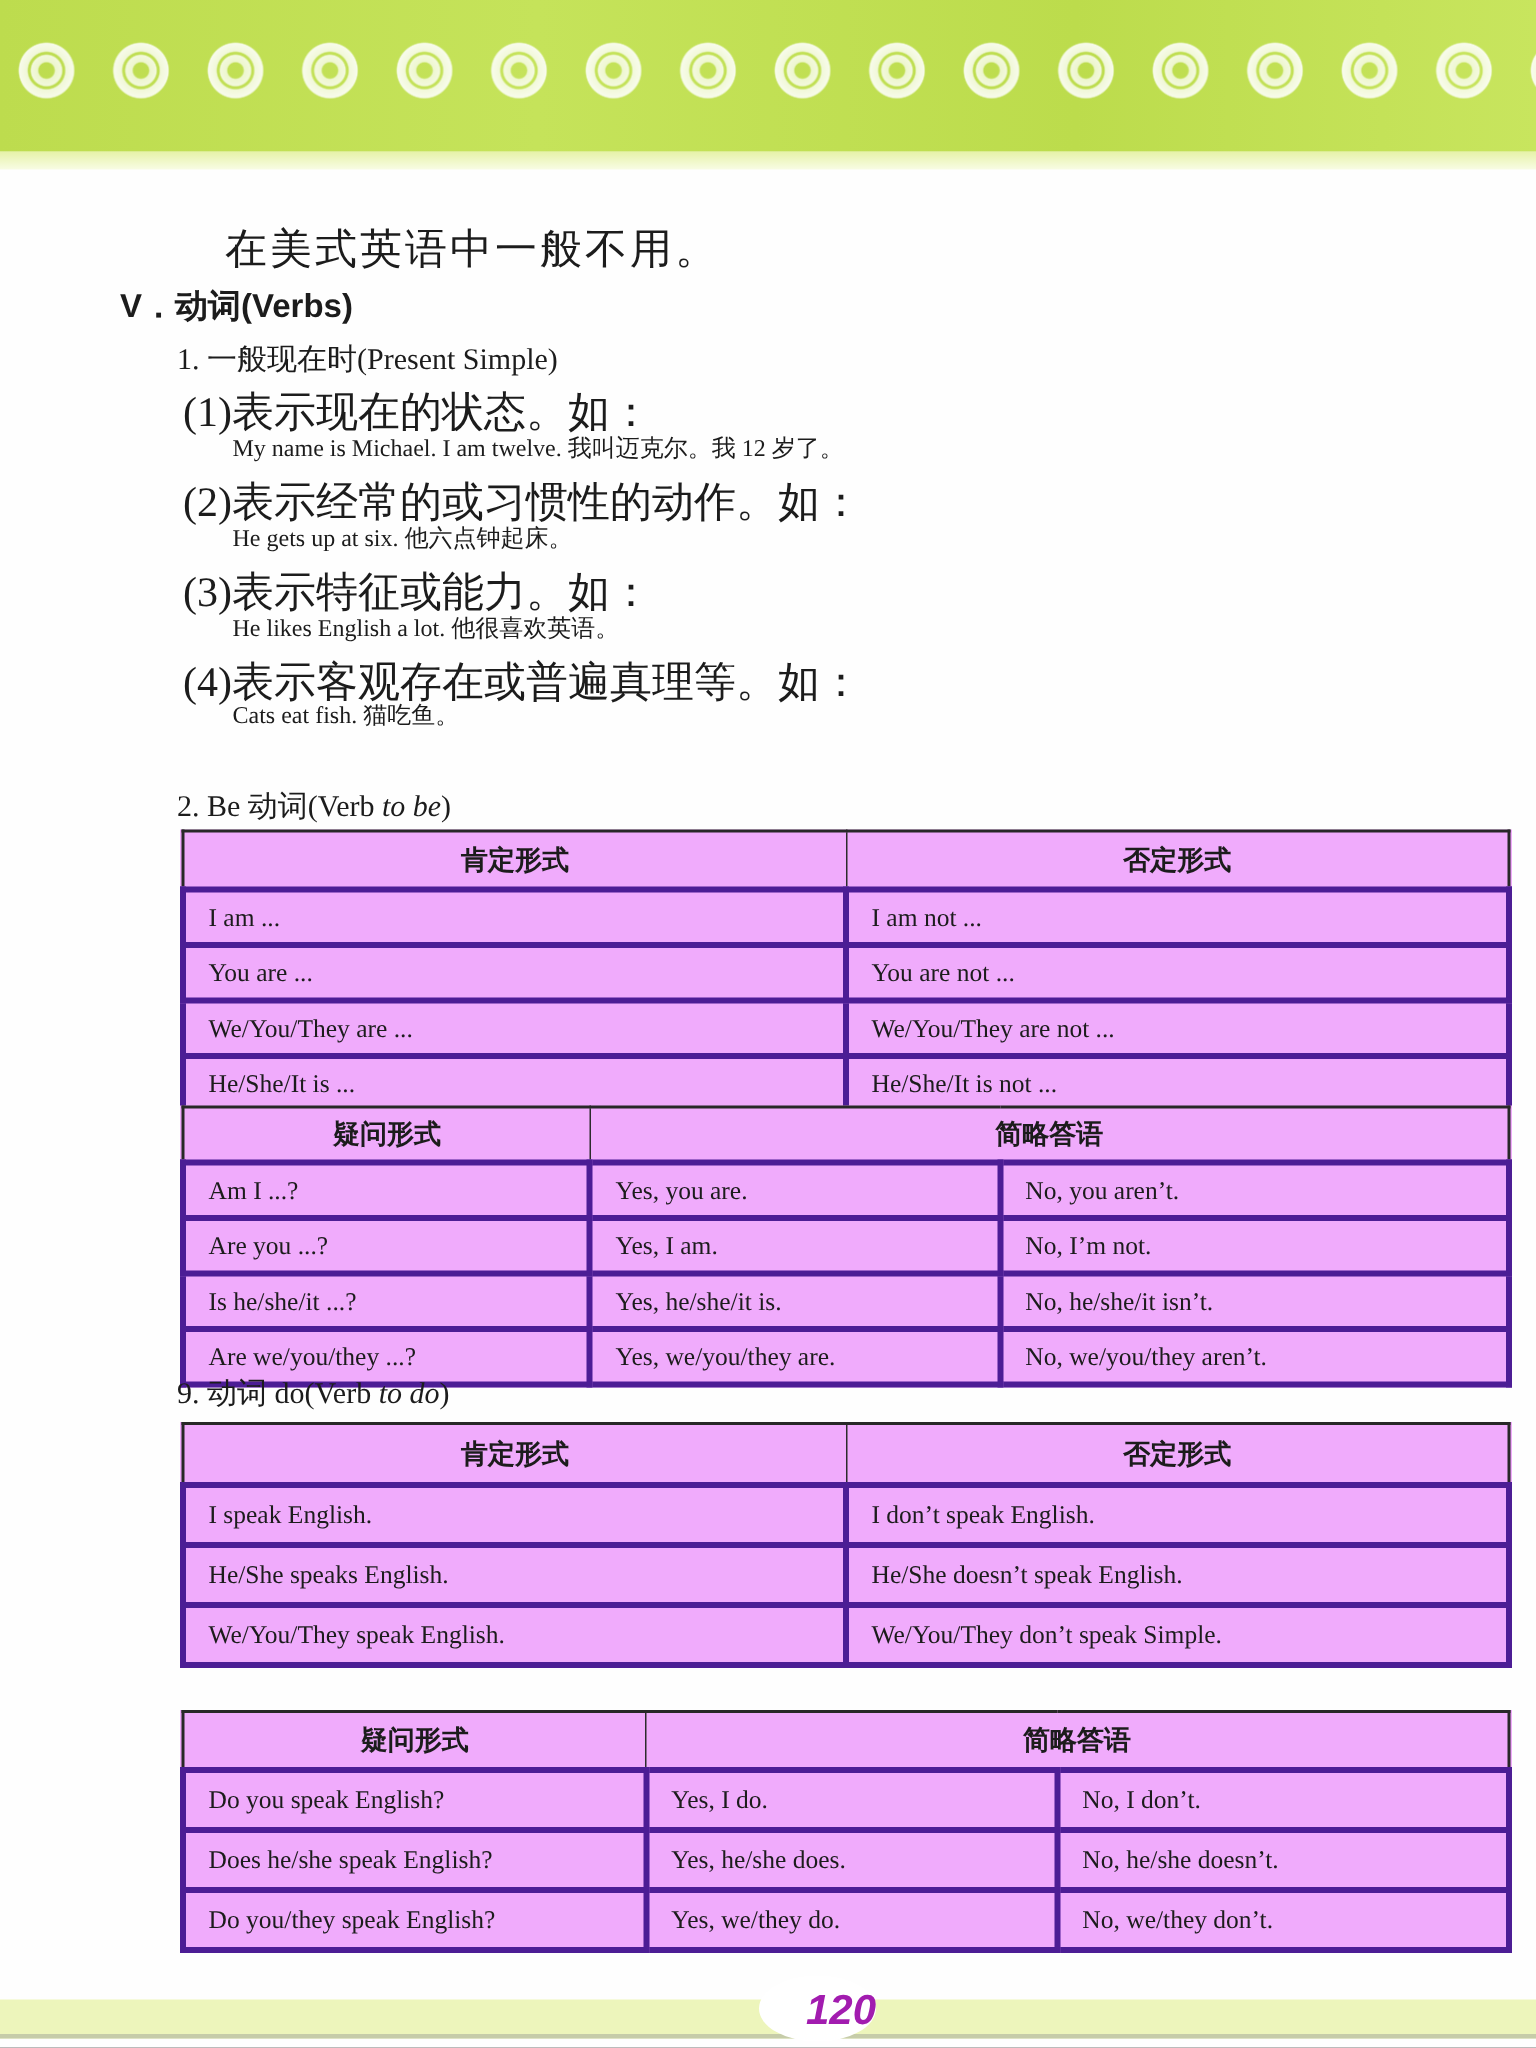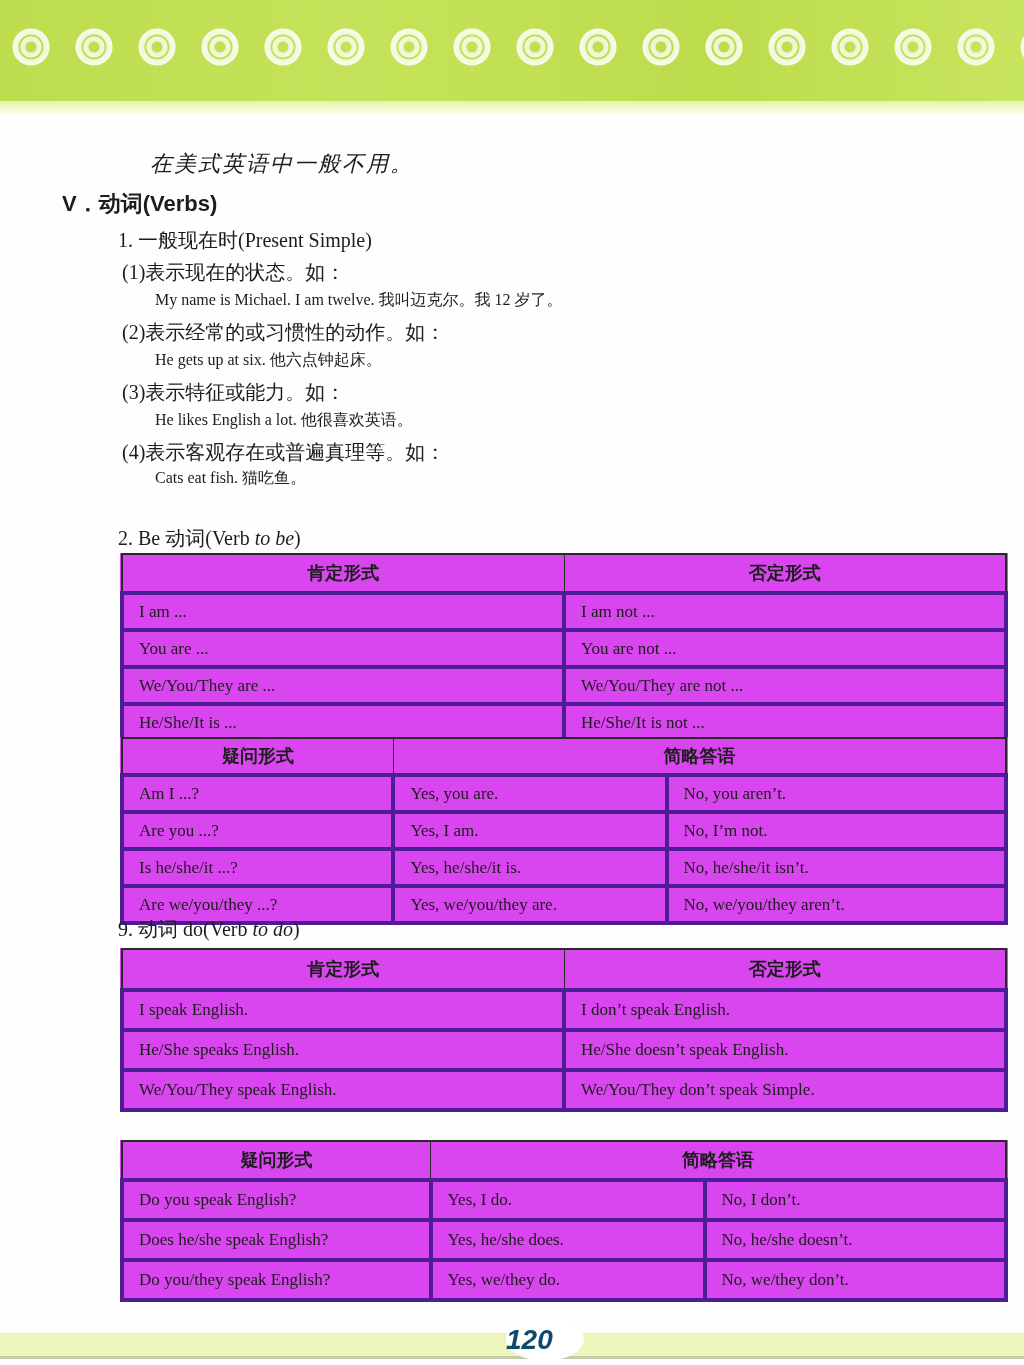--- a/index.html
+++ b/index.html
@@ -18,30 +18,30 @@
       linear-gradient(90deg,#bddc4e 0%,#c5e35a 35%,#bcdc4c 70%,#c8e55e 100%);
     background-size:63px 101px,63px 101px,100% 100%;
     background-repeat:repeat-x,repeat-x,no-repeat;
   }
   .header-strip {
     position:absolute; top:101px; left:0; width:1024px; height:12px;
     background:linear-gradient(#e6f2a8,#f8fce4);
   }
   
   .tline { position:absolute; white-space:nowrap; line-height:1.1; }
-  .note  { font-size:22px; font-style:italic; letter-spacing:2px; }
+  .note  { font-size:28px; letter-spacing:2px; }
   .hV    { font-size:22px; font-weight:bold; font-family:"Liberation Sans","DejaVu Sans",sans-serif; }
   .num-title { font-size:20px; }
-  .plabel    { font-size:20px; }
+  .plabel    { font-size:28px; }
   .example   { font-size:16px;text-align:center; }
   .it { font-style:italic; }
   
   table.gram {
     position:absolute; border-collapse:collapse; table-layout:fixed;
-    width:888px; left:120px; border:2px solid #282828; background:#d946ef;
+    width:888px; left:120px; border:2px solid #282828; background:#f0abfc;
   }
   table.gram th {
     font-family:"Liberation Sans","DejaVu Sans",sans-serif;
     font-weight:bold; font-size:18px; text-align:center;
     border:1px solid #2c2c2c; padding:0;
   }
   table.gram td {
     font-size:17px; text-align:left; padding:0 0 0 15px;
     border:4px solid #4c1d95;
   }
@@ -52,36 +52,36 @@
   
   .footer-band {
     position:absolute; top:1333px; left:0; width:1024px; height:23px;
     background:#edf5bb; border-bottom:3px solid #c6cca9;
   }
   .page-oval {
     position:absolute; top:1317px; left:506px; width:78px; height:44px;
     background:#ffffff; border-radius:50%;
   }
   .page-num {
-    position:absolute; top:1324px; left:506px; width:78px; text-align:left;
+    position:absolute; top:1324px; left:506px; width:78px; text-align:right;
     font-family:"Liberation Sans","DejaVu Sans",sans-serif;
-    font-weight:bold; font-style:italic; font-size:28px; color:#0c4a6e;
+    font-weight:bold; font-style:italic; font-size:28px; color:#a21caf;
   }
 </style>
 </head>
 <body>
 
 <div class="page">
 
   <div class="header-band"></div>
   <div class="header-strip"></div>
 
   <div class="tline note" style="top:152px;left:150px;">在美式英语中一般不用。</div>
 
-  <div class="tline hV" style="top:192px;left:62px;">V．动词(Verbs)</div>
+  <div class="tline hV" style="top:192px;left:80px;">V．动词(Verbs)</div>
 
   <div class="tline num-title" style="top:229px;left:118px;">1. 一般现在时(Present Simple)</div>
 
   <div class="tline plabel" style="top:261px;left:122px;">(1)表示现在的状态。如：</div>
   <div class="tline example" style="top:291px;left:155px;">My name is Michael. I am twelve. 我叫迈克尔。我 12 岁了。</div>
 
   <div class="tline plabel" style="top:321px;left:122px;">(2)表示经常的或习惯性的动作。如：</div>
   <div class="tline example" style="top:351px;left:155px;">He gets up at six. 他六点钟起床。</div>
 
   <div class="tline plabel" style="top:381px;left:122px;">(3)表示特征或能力。如：</div>

